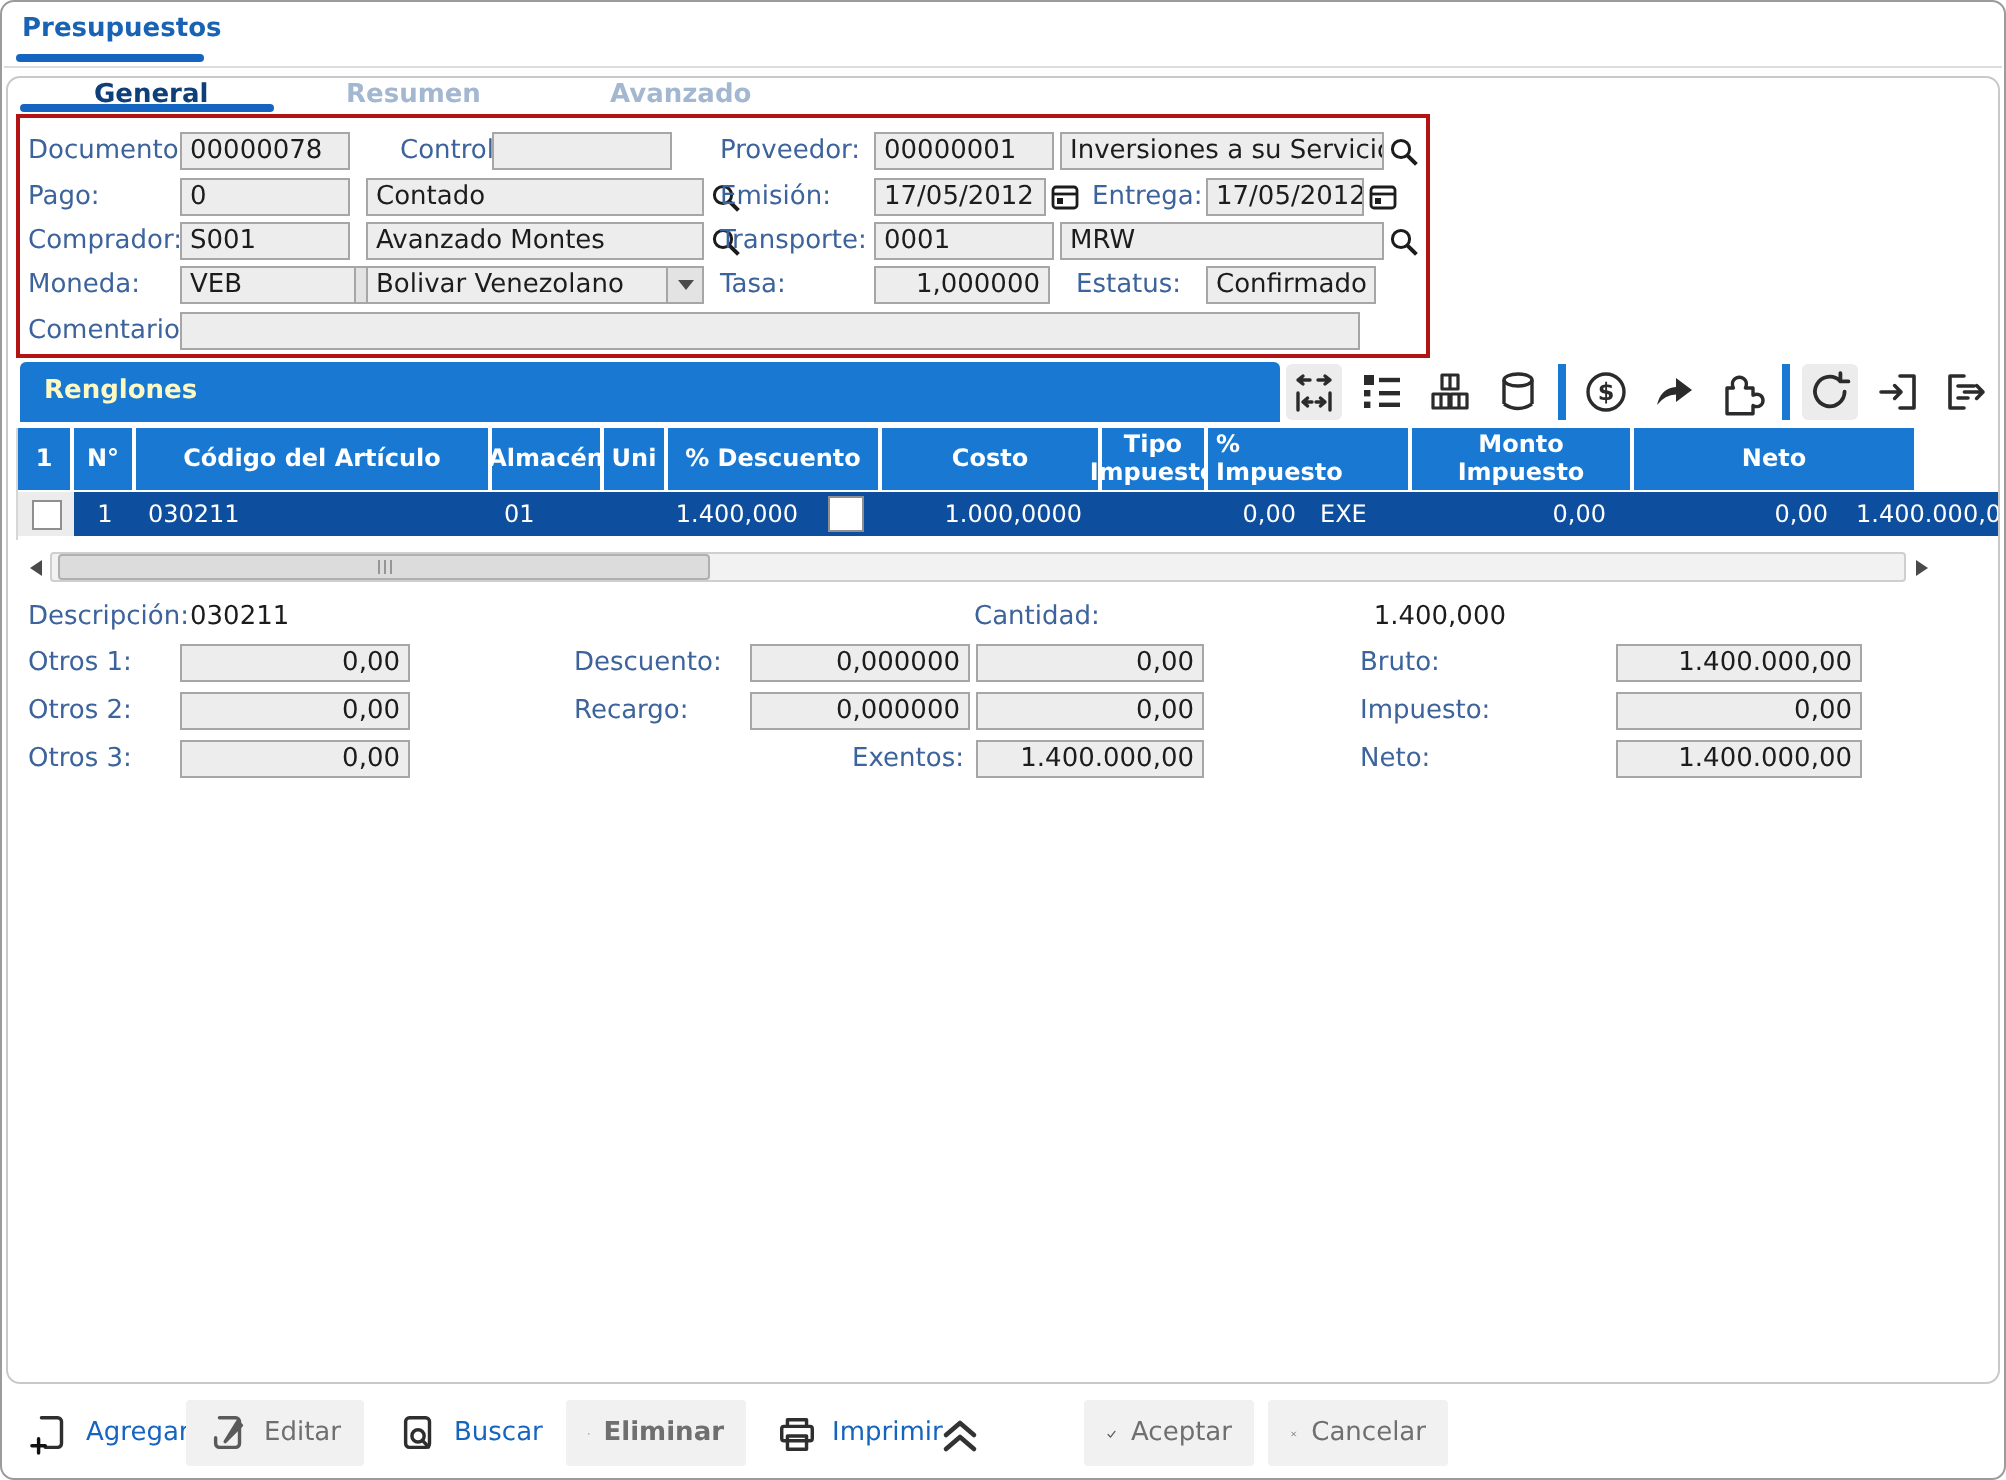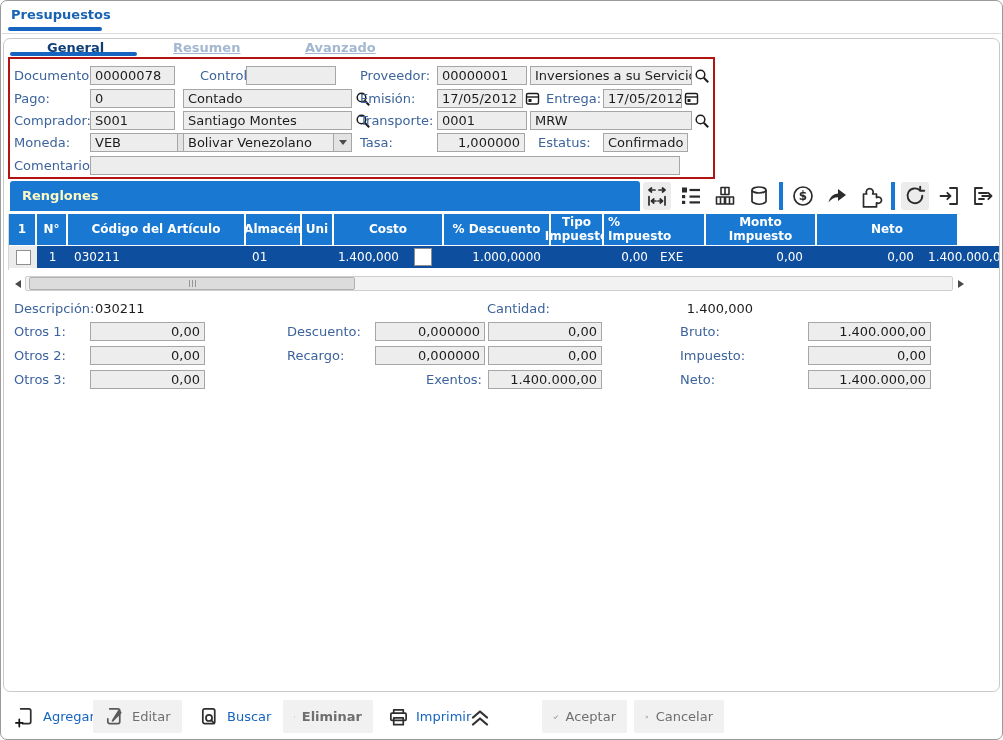--- a/index.html
+++ b/index.html
@@ -2,21 +2,21 @@
 <html><head>
 <meta charset="utf-8">
 <style>
   html,body{margin:0;padding:0;background:#fff;}
   body{width:1003px;height:740px;position:relative;font-family:"DejaVu Sans",sans-serif;overflow:hidden;}
   .window{position:absolute;left:0;top:0;width:1001px;height:738px;border:1px solid #9b9b9b;border-radius:7px;background:#fff;}
   .app-tab-label{position:absolute;left:11px;top:7px;font-size:13px;font-weight:bold;color:#1863b3;}
   .app-tab-underline{position:absolute;left:8px;top:27px;width:94px;height:4px;background:#1565c0;border-radius:2px;}
   .top-divider{position:absolute;left:2px;top:33px;width:999px;height:1px;background:#dcdcdc;}
   .panel{position:absolute;left:3px;top:38px;width:995px;height:652px;border:1px solid #c9c9c9;border-radius:7px;background:#fff;}
-  .subtab{position:absolute;top:40px;font-size:13px;font-weight:bold;white-space:nowrap;text-decoration:underline;}
+  .subtab{position:absolute;top:40px;font-size:13px;font-weight:bold;white-space:nowrap;}
   .subtab.active{color:#0f3f79;}
   .subtab.inactive{color:#a3b8d0;}
   .subtab-underline{position:absolute;left:10px;top:52px;width:127px;height:4px;background:#1565c0;border-radius:2px;}
   .red-box{position:absolute;left:8px;top:57px;width:703px;height:118px;border:2px solid #b41314;}
   .lbl{position:absolute;color:#3c639c;font-size:13px;height:19px;line-height:19px;white-space:nowrap;}
   .fld{position:absolute;background:#ededee;border:1px solid #a6a6a6;height:19px;line-height:17px;font-size:13px;color:#1c1c1c;padding:0 4px;overflow:hidden;white-space:nowrap;box-sizing:border-box;}
   .fldr{text-align:right;}
   .iconbtn{position:absolute;width:17px;height:17px;display:flex;align-items:center;justify-content:center;background:transparent;}
   .ddwrap{position:absolute;height:19px;background:#ededee;border:1px solid #a6a6a6;box-sizing:border-box;}
   .ddtext{position:absolute;left:4px;top:0;line-height:17px;font-size:13px;color:#1c1c1c;}
@@ -106,21 +106,21 @@
 <div class="iconbtn" style="left:683px;top:90px;">
   <svg width="15" height="15" viewBox="0 0 15 15">
       <rect x="1.5" y="2.5" width="12" height="10.5" rx="1.5" stroke="#1c1c1c" stroke-width="1.4" fill="none"></rect>
       <line x1="1.5" y1="6" x2="13.5" y2="6" stroke="#1c1c1c" stroke-width="1.4"></line>
       <rect x="3.5" y="8" width="3" height="3" fill="#1c1c1c"></rect>
     </svg>
 </div>
 
 <div class="lbl" style="left:14px;top:111px;">Comprador:</div>
 <div class="fld" style="left:90px;top:111px;width:85px;">S001</div>
-<div class="fld" style="left:183px;top:111px;width:169px;">Santiago Montes</div>
+<div class="fld" style="left:183px;top:111px;width:169px;">Avanzado Montes</div>
 <div class="iconbtn" style="left:354px;top:112px;">
   <svg width="16" height="16" viewBox="0 0 16 16">
       <circle cx="6.5" cy="6.5" r="4.3" stroke="#1c1c1c" stroke-width="1.5" fill="none"></circle>
       <line x1="9.8" y1="9.8" x2="14.2" y2="14.2" stroke="#1c1c1c" stroke-width="2"></line>
     </svg>
 </div>
 <div class="lbl" style="left:360px;top:111px;">Transporte:</div>
 <div class="fld" style="left:437px;top:111px;width:90px;">0001</div>
 <div class="fld" style="left:530px;top:111px;width:162px;">MRW</div>
 <div class="iconbtn" style="left:693px;top:112px;">
@@ -224,22 +224,22 @@
   </div>
 </div>
 
 <div class="grid">
   <div class="ghead">
     <div class="gh" style="width:28px;">1</div>
     <div class="gh" style="width:31px;">N°</div>
     <div class="gh" style="width:178px;">Código del Artículo</div>
     <div class="gh" style="width:56px;">Almacén</div>
     <div class="gh" style="width:32px;">Uni</div>
+    <div class="gh" style="width:107px;">% Descuento</div>
     <div class="gh" style="width:110px;">Costo</div>
-    <div class="gh" style="width:107px;">% Descuento</div>
     <div class="gh" style="width:53px;">Tipo
 Impuesto</div>
     <div class="gh" style="width:102px;justify-content:flex-start;padding-left:4px;text-align:left;">%
 Impuesto</div>
     <div class="gh" style="width:111px;">Monto Impuesto</div>
     <div class="gh" style="width:140px;">Neto</div>
   </div>
   <div class="grow">
     <div class="gc sel c" style="width:28px;">
         <span class="cb"></span>

